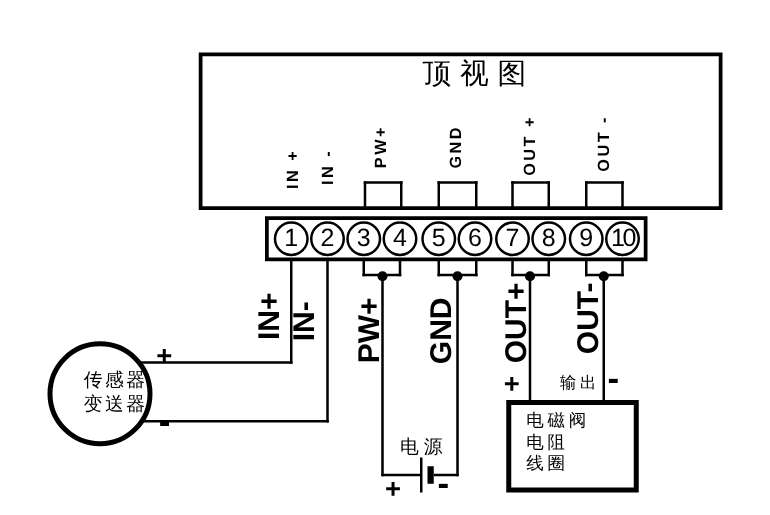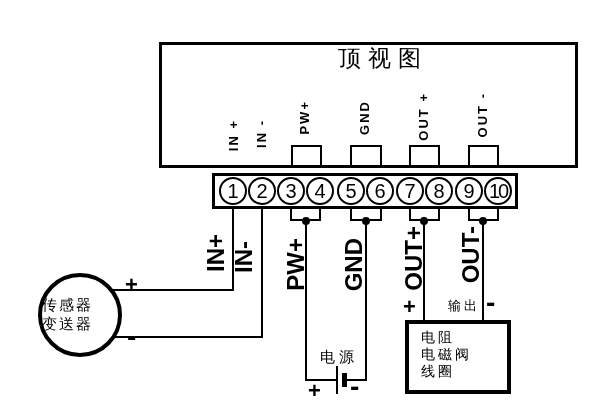--- a/index.html
+++ b/index.html
@@ -90,21 +90,21 @@
   <div class="line" style="left:482px;top:219px;width:2px;height:103px;"></div>
 
   <div class="vt vt-lg" style="left:202px;top:234px;">IN+</div>
   <div class="vt vt-lg" style="left:230px;top:241px;">IN-</div>
   <div class="vt vt-lg" style="left:282px;top:238px;">PW+</div>
   <div class="vt vt-lg" style="left:340px;top:238px;">GND</div>
   <div class="vt vt-lg" style="left:400px;top:226px;">OUT+</div>
   <div class="vt vt-lg" style="left:457px;top:226px;">OUT-</div>
 
   <div style="position:absolute;left:38px;top:273px;width:84px;height:84px;border:4px solid #000;border-radius:50%;
-              box-sizing:border-box;display:flex;flex-direction:column;align-items:flex-start;justify-content:center;">
+              box-sizing:border-box;display:flex;flex-direction:column;align-items:flex-end;justify-content:center;">
     <span class="cjk" style="position:static;font-size:15px;letter-spacing:2px;line-height:19px;">传感器</span>
     <span class="cjk" style="position:static;font-size:15px;letter-spacing:2px;line-height:19px;">变送器</span>
   </div>
   <div class="marker" style="left:125px;top:274px;font-size:22px;">+</div>
   <div class="marker" style="left:127px;top:323px;font-size:28px;">-</div>
   <div class="line" style="left:112px;top:289px;width:122px;height:2px;"></div>
   <div class="line" style="left:114px;top:336px;width:149px;height:2px;"></div>
 
   <div class="line" style="left:305px;top:379px;width:32px;height:2px;"></div>
   <div class="line" style="left:336px;top:366px;width:2px;height:28px;"></div>
@@ -112,18 +112,18 @@
   <div class="line" style="left:347px;top:379px;width:20px;height:2px;"></div>
   <div class="marker" style="left:308px;top:380px;font-size:22px;">+</div>
   <div class="marker" style="left:350px;top:373px;font-size:28px;">-</div>
   <div class="cjk" style="left:320px;top:348px;font-size:15px;letter-spacing:4px;font-family:Liberation Mono, monospace;">电源</div>
 
   <div class="marker" style="left:403px;top:296px;font-size:22px;">+</div>
   <div class="cjk" style="left:448px;top:297px;font-size:13px;letter-spacing:3px;">输出</div>
   <div class="marker" style="left:486px;top:289px;font-size:28px;">-</div>
   <div style="position:absolute;left:405px;top:320px;width:106px;height:74px;border:4px solid #000;box-sizing:border-box;
               padding:5px 0 0 12px;">
+    <div class="cjk" style="position:static;font-size:14px;line-height:17px;letter-spacing:3px;">电磁阀</div>
     <div class="cjk" style="position:static;font-size:14px;line-height:17px;letter-spacing:3px;">电阻</div>
-    <div class="cjk" style="position:static;font-size:14px;line-height:17px;letter-spacing:3px;">电磁阀</div>
     <div class="cjk" style="position:static;font-size:14px;line-height:17px;letter-spacing:3px;">线圈</div>
   </div>
 
 </div>
 
 </body></html>

